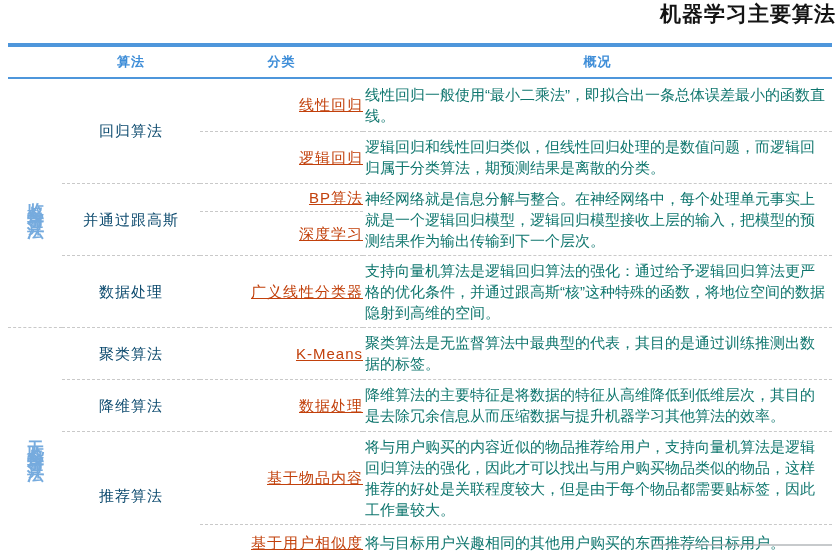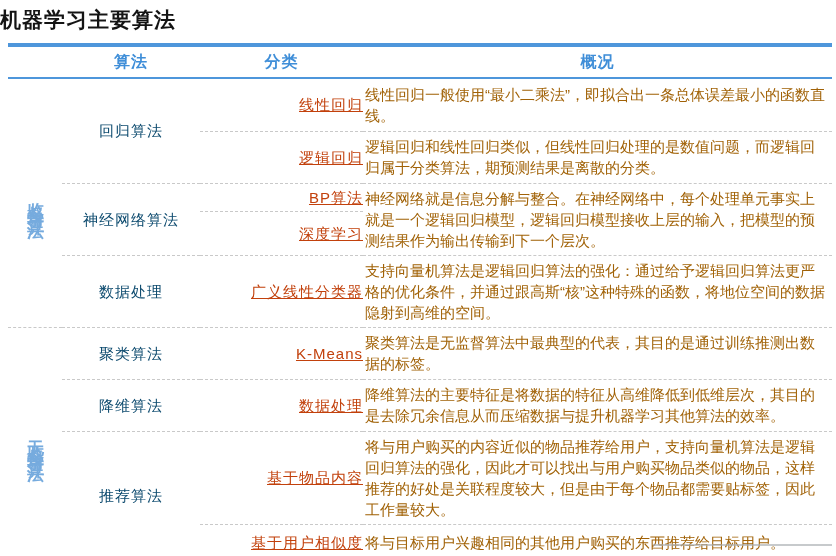--- a/index.html
+++ b/index.html
@@ -8,44 +8,44 @@
     width: 836px; height: 556px;
     font-family: "Liberation Sans", "DejaVu Sans", sans-serif;
     color: #3d4144;
     overflow: hidden;
   }
   .page {
     position: relative;
     width: 836px; height: 556px;
   }
   .title {
-    padding-top: 6px;
+    padding-top: 0;
     height: 32px;
-    text-align: left;
+    text-align: right;
     font-size: 21px;
     font-weight: bold;
     color: #141414;
     letter-spacing: 1px;
   }
   table.algo-table {
     margin: 11px 4px 0 8px;
     width: 824px;
     table-layout: fixed;
     border-collapse: collapse;
     border-top: 4px solid #4e96db;
     border-bottom: 4px solid #abcbe9;
   }
   col.c-group { width: 54px; }
   col.c-algo  { width: 138px; }
   col.c-cat   { width: 163px; }
   col.c-desc  { width: 469px; }
 
   thead th {
     height: 33px;
-    font-size: 16px;
+    font-size: 13px;
     font-weight: bold;
     color: #3f8ed8;
     text-align: center;
     vertical-align: middle;
     border-bottom: 2px solid #4e96db;
     letter-spacing: 1px;
   }
   tbody td {
     border-top: 1px dashed #c9c9c9;
     vertical-align: middle;
@@ -72,21 +72,21 @@
   }
   td.cat-cell {
     text-align: right;
     color: #c2410c;
     letter-spacing: 1px;
     text-decoration: underline;
   }
   td.desc-cell {
     text-align: left;
     padding: 4px 4px 4px 2px;
-    color: #a16207;
+    color: #0f766e;
   }
   
   tr.r1 { height: 53px; }
   tr.r2 { height: 52px; margin-top: 15px; }
   tr.r3 { height: 26px; }
   tr.r4 { height: 39px; }
   tr.r5 { height: 68px; }
   tr.r6 { height: 52px; }
   tr.r7 { height: 52px; }
   tr.r8 { height: 86px; }
@@ -132,21 +132,21 @@
         </td>
         <td class="algo-cell" rowspan="2">回归算法</td>
         <td class="cat-cell">线性回归</td>
         <td class="desc-cell">线性回归一般使用“最小二乘法”，即拟合出一条总体误差最小的函数直线。</td>
       </tr>
       <tr class="r2">
         <td class="cat-cell">逻辑回归</td>
         <td class="desc-cell">逻辑回归和线性回归类似，但线性回归处理的是数值问题，而逻辑回归属于分类算法，期预测结果是离散的分类。</td>
       </tr>
       <tr class="r3">
-        <td class="algo-cell" rowspan="2">神经网络算法</td>
+        <td class="algo-cell" rowspan="2">并通过跟高斯</td>
         <td class="cat-cell">BP算法</td>
         <td class="desc-cell" rowspan="2">神经网络就是信息分解与整合。在神经网络中，每个处理单元事实上就是一个逻辑回归模型，逻辑回归模型接收上层的输入，把模型的预测结果作为输出传输到下一个层次。</td>
       </tr>
       <tr class="r4">
         <td class="cat-cell">深度学习</td>
       </tr>
       <tr class="r5">
         <td class="algo-cell">数据处理</td>
         <td class="cat-cell">广义线性分类器</td>
         <td class="desc-cell">支持向量机算法是逻辑回归算法的强化：通过给予逻辑回归算法更严格的优化条件，并通过跟高斯“核”这种特殊的函数，将地位空间的数据隐射到高维的空间。</td>

